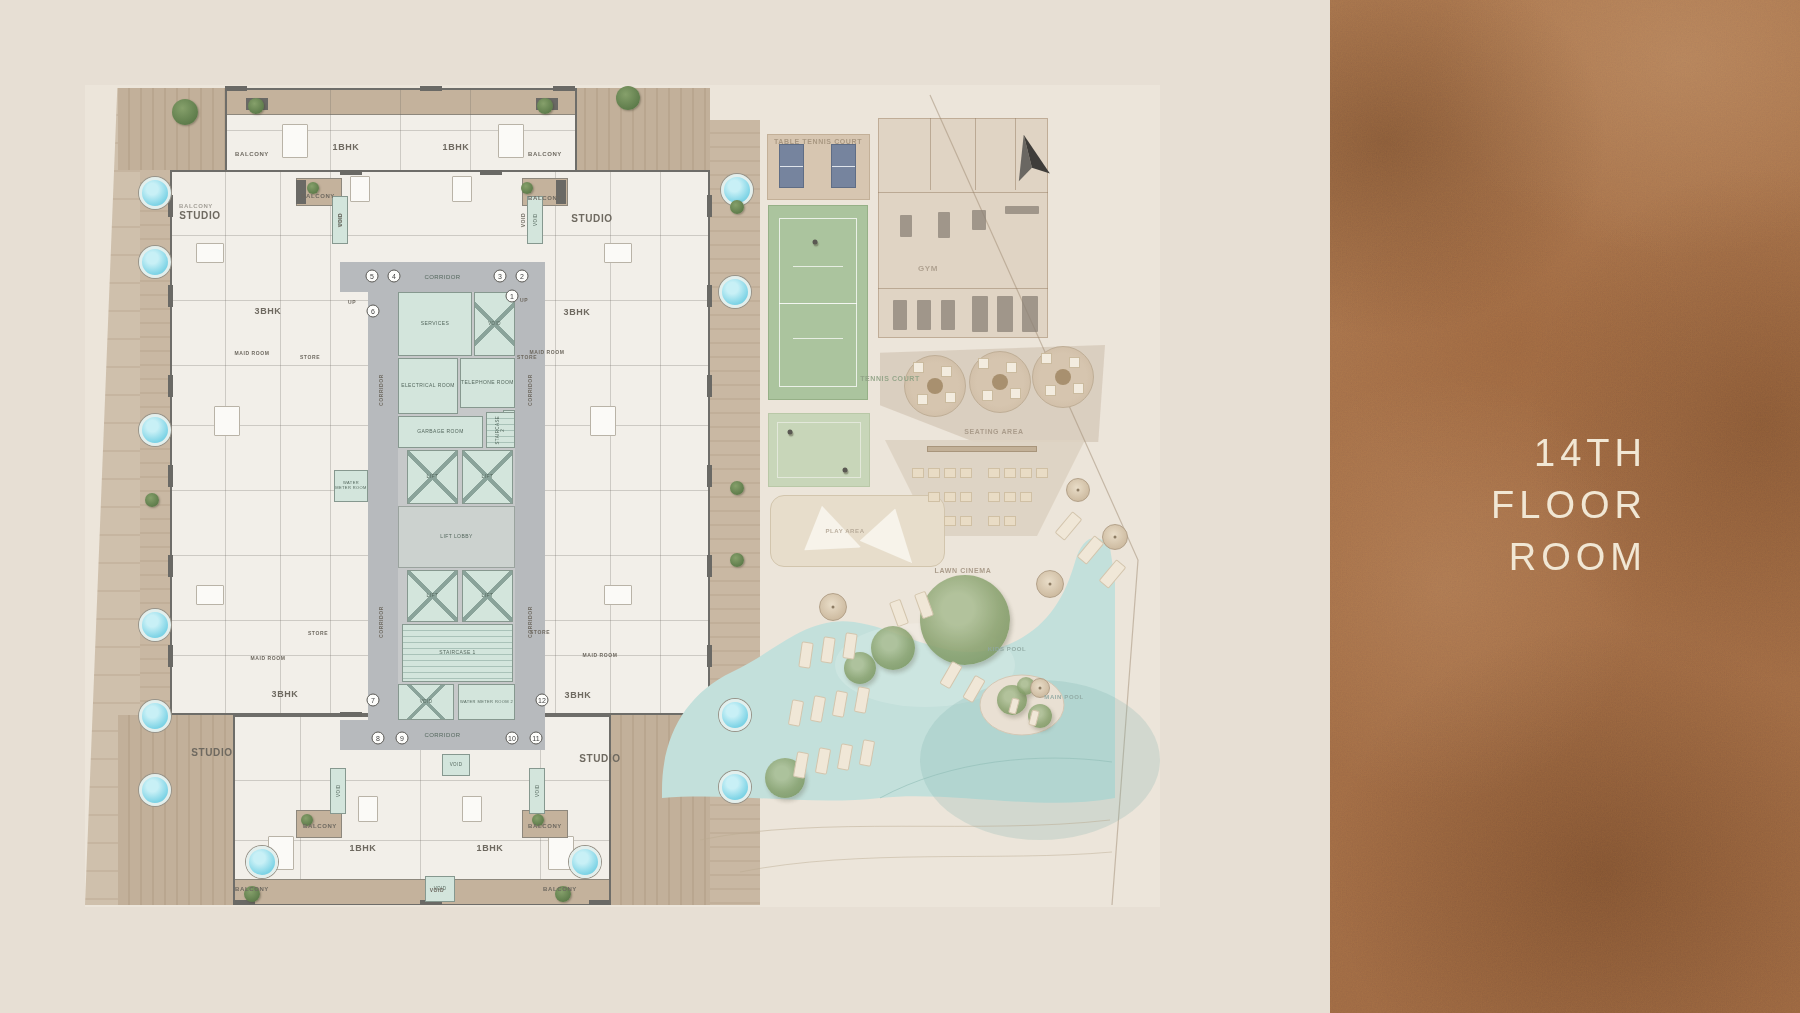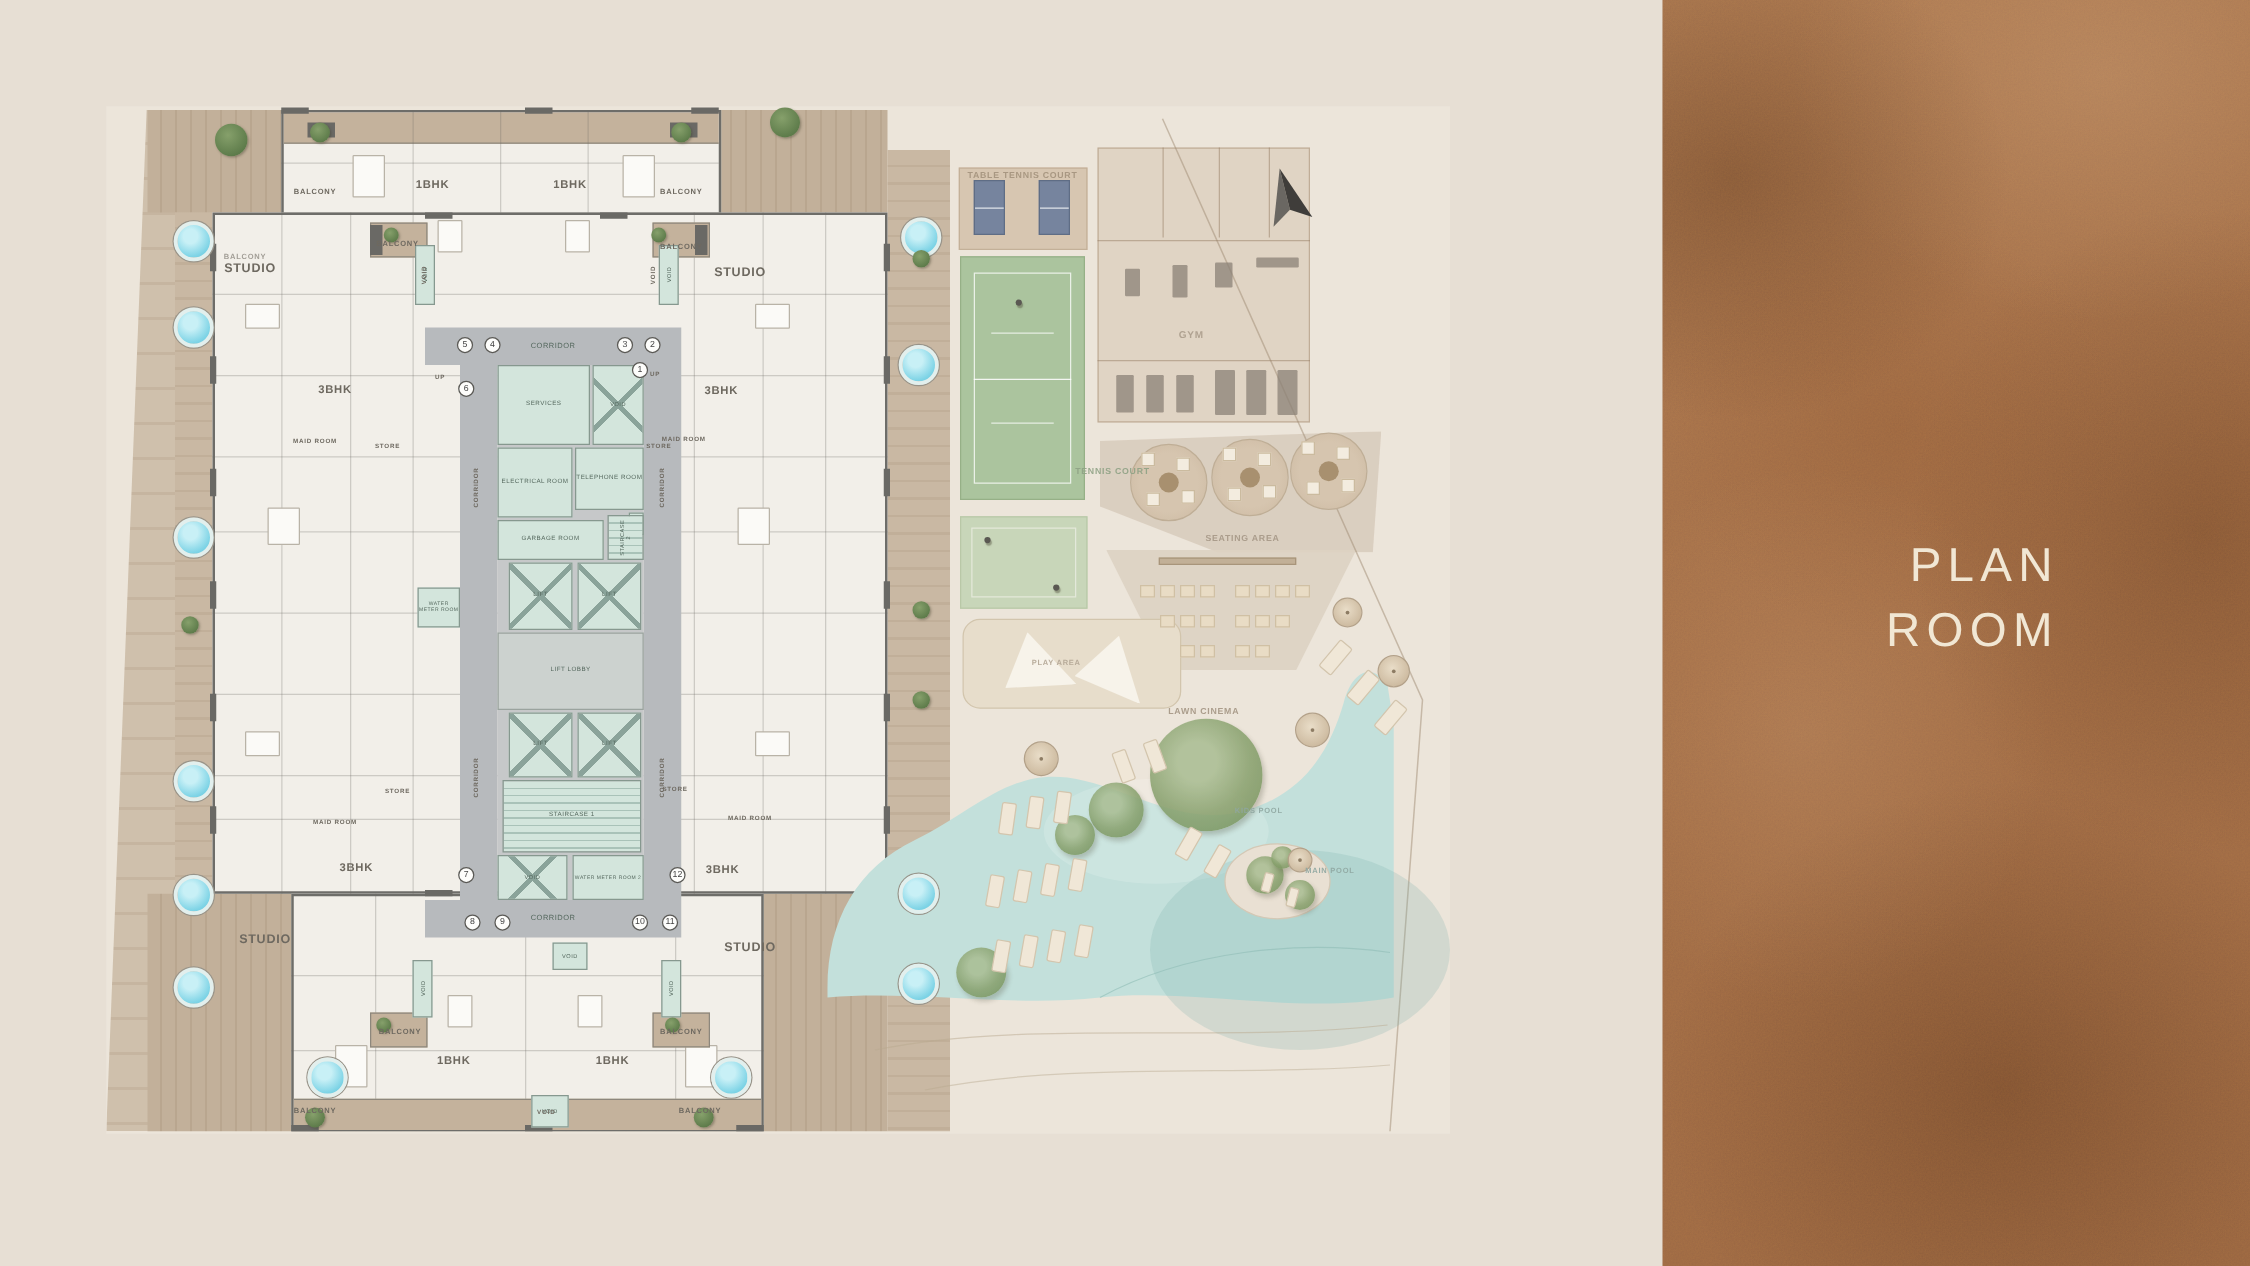--- a/index.html
+++ b/index.html
@@ -446,21 +446,21 @@
       <span class="plan-label" style="left: 600px; top: 758px; font-size: 10px;">STUDIO</span>
       <span class="plan-label" style="left: 320px; top: 826px; font-size: 6px;">BALCONY</span>
       <span class="plan-label" style="left: 545px; top: 826px; font-size: 6px;">BALCONY</span>
       <span class="plan-label" style="left: 363px; top: 848px; font-size: 9px;">1BHK</span>
       <span class="plan-label" style="left: 490px; top: 848px; font-size: 9px;">1BHK</span>
       <span class="plan-label" style="left: 437px; top: 890px; font-size: 5px;">VOID</span>
       <span class="plan-label" style="left: 252px; top: 889px; font-size: 6px;">BALCONY</span>
       <span class="plan-label" style="left: 560px; top: 889px; font-size: 6px;">BALCONY</span>
       <span class="plan-label" style="left: 818px; top: 141px; font-size: 7px; color: rgb(164, 147, 125); opacity: 0.9;">TABLE TENNIS COURT</span>
       <span class="plan-label" style="left: 890px; top: 378px; font-size: 7px; color: rgb(143, 162, 133); opacity: 0.9;">TENNIS COURT</span>
-      <span class="plan-label" style="left: 953px; top: 268px; font-size: 8px; color: rgb(171, 157, 140); opacity: 0.9;">GYM</span>
+      <span class="plan-label" style="left: 928px; top: 268px; font-size: 8px; color: rgb(171, 157, 140); opacity: 0.9;">GYM</span>
       <span class="plan-label" style="left: 994px; top: 431px; font-size: 7px; color: rgb(171, 157, 140);">SEATING AREA</span>
       <span class="plan-label" style="left: 963px; top: 570px; font-size: 7px; color: rgb(171, 157, 140);">LAWN CINEMA</span>
       <span class="plan-label" style="left: 845px; top: 531px; font-size: 6px; color: rgb(179, 166, 149); opacity: 0.9;">PLAY AREA</span>
       <span class="plan-label" style="left: 1007px; top: 649px; font-size: 6px; color: rgb(143, 167, 161); opacity: 0.9;">KIDS POOL</span>
       <span class="plan-label" style="left: 1064px; top: 697px; font-size: 6px; color: rgb(143, 167, 161); opacity: 0.9;">MAIN POOL</span>
     </div>
   <div id="gen-circles">
       <div class="numc" style="left: 372px; top: 276px;">5</div>
       <div class="numc" style="left: 394px; top: 276px;">4</div>
       <div class="numc" style="left: 500px; top: 276px;">3</div>
@@ -483,16 +483,17 @@
 
 <div id="panel">
   <svg width="470" height="1013">
     <filter id="suede">
         <feTurbulence type="fractalNoise" baseFrequency="0.8" numOctaves="3" stitchTiles="stitch"></feTurbulence>
       <feColorMatrix type="matrix" values="0 0 0 0 0.55  0 0 0 0 0.38  0 0 0 0 0.24  0 0 0 0.9 0"></feColorMatrix>
       </filter>
     <rect width="470" height="1013" filter="url(#suede)"></rect>
   </svg>
   <div id="brand-title">
-    <div>PLAN</div>
+    <div>14TH</div>
+    <div>FLOOR</div>
     <div>ROOM</div>
   </div>
 </div>
 
 </body></html>

